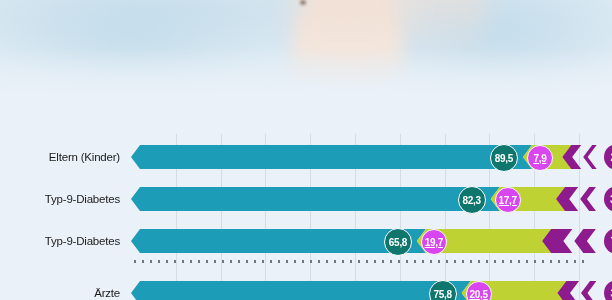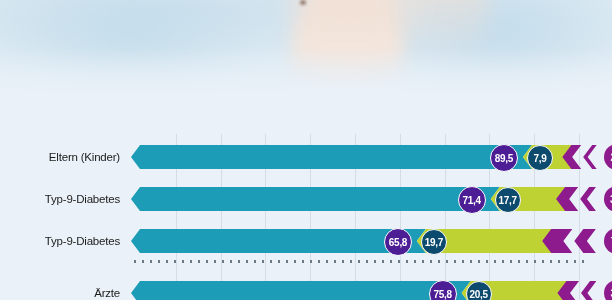--- a/index.html
+++ b/index.html
@@ -76,22 +76,22 @@
   .seg{
     position:absolute;top:5px;height:24px;
   }
   .chev{position:absolute;top:5px;height:24px;}
   .val-circle{
     position:absolute;border-radius:50%;
     display:flex;align-items:center;justify-content:center;
     font-size:10px;font-weight:700;color:#ffffff;letter-spacing:-.3px;
   }
   .val-circle.ring{border:1.6px solid #ffffff;}
-  .val-circle.teal{background:#4c1d95;}
-  .val-circle.green{background:#0c4a6e;}
+  .val-circle.teal{background:#0f766e;}
+  .val-circle.green{background:#d946ef;text-decoration:underline;}
   .val-circle.purple{background:#8e1b8e;}
   .dotted-sep{
     position:absolute;left:131px;height:3px;
     background-image:radial-gradient(circle, #6b7a88 1.4px, rgba(0,0,0,0) 1.5px);
     background-size:8px 3px;background-repeat:repeat-x;
   }
 </style>
 </head>
 <body>
 
@@ -138,21 +138,21 @@
       </div>
       <div class="row" style="top: 72px;">
         <div class="label-cell">
           <div class="row-label">Typ-9-Diabetes</div>
         </div>
         <div class="bars">
           <div class="seg" style="left: 0px; width: 368.704px; background: rgb(29, 156, 184); clip-path: polygon(9px 0px, 100% 0px, calc(100% - 9px) 50%, 100% 100%, 9px 100%, 0px 50%);"></div>
           <div class="seg" style="left: 359.704px; width: 76.376px; background: rgb(191, 210, 52); clip-path: polygon(9px 0px, 100% 0px, calc(100% - 9px) 50%, 100% 100%, 9px 100%, 0px 50%);"></div>
           <div class="chev" style="left: 425.08px; width: 22.1043px; background: rgb(142, 27, 142); clip-path: polygon(9px 0px, 100% 0px, calc(100% - 9px) 50%, 100% 100%, 9px 100%, 0px 50%);"></div>
           <div class="chev" style="left: 449.184px; width: 15.7888px; background: rgb(142, 27, 142); clip-path: polygon(9px 0px, 100% 0px, calc(100% - 9px) 50%, 100% 100%, 9px 100%, 0px 50%);"></div>
-          <div class="val-circle ring teal" style="width: 26px; height: 26px; left: 326.704px; top: 4px;">71,4</div>
+          <div class="val-circle ring teal" style="width: 26px; height: 26px; left: 326.704px; top: 4px;">82,3</div>
           <div class="val-circle ring green" style="width: 24px; height: 24px; left: 363.704px; top: 5px;">17,7</div>
         </div>
         <div class="val-circle purple" style="width: 26px; height: 26px; left: 603.552px; top: 4px;">3,9</div>
       </div>
       <div class="row" style="top: 114px;">
         <div class="label-cell">
           <div class="row-label">Typ-9-Diabetes</div>
         </div>
         <div class="bars">
           <div class="seg" style="left: 0px; width: 294.784px; background: rgb(29, 156, 184); clip-path: polygon(9px 0px, 100% 0px, calc(100% - 9px) 50%, 100% 100%, 9px 100%, 0px 50%);"></div>

